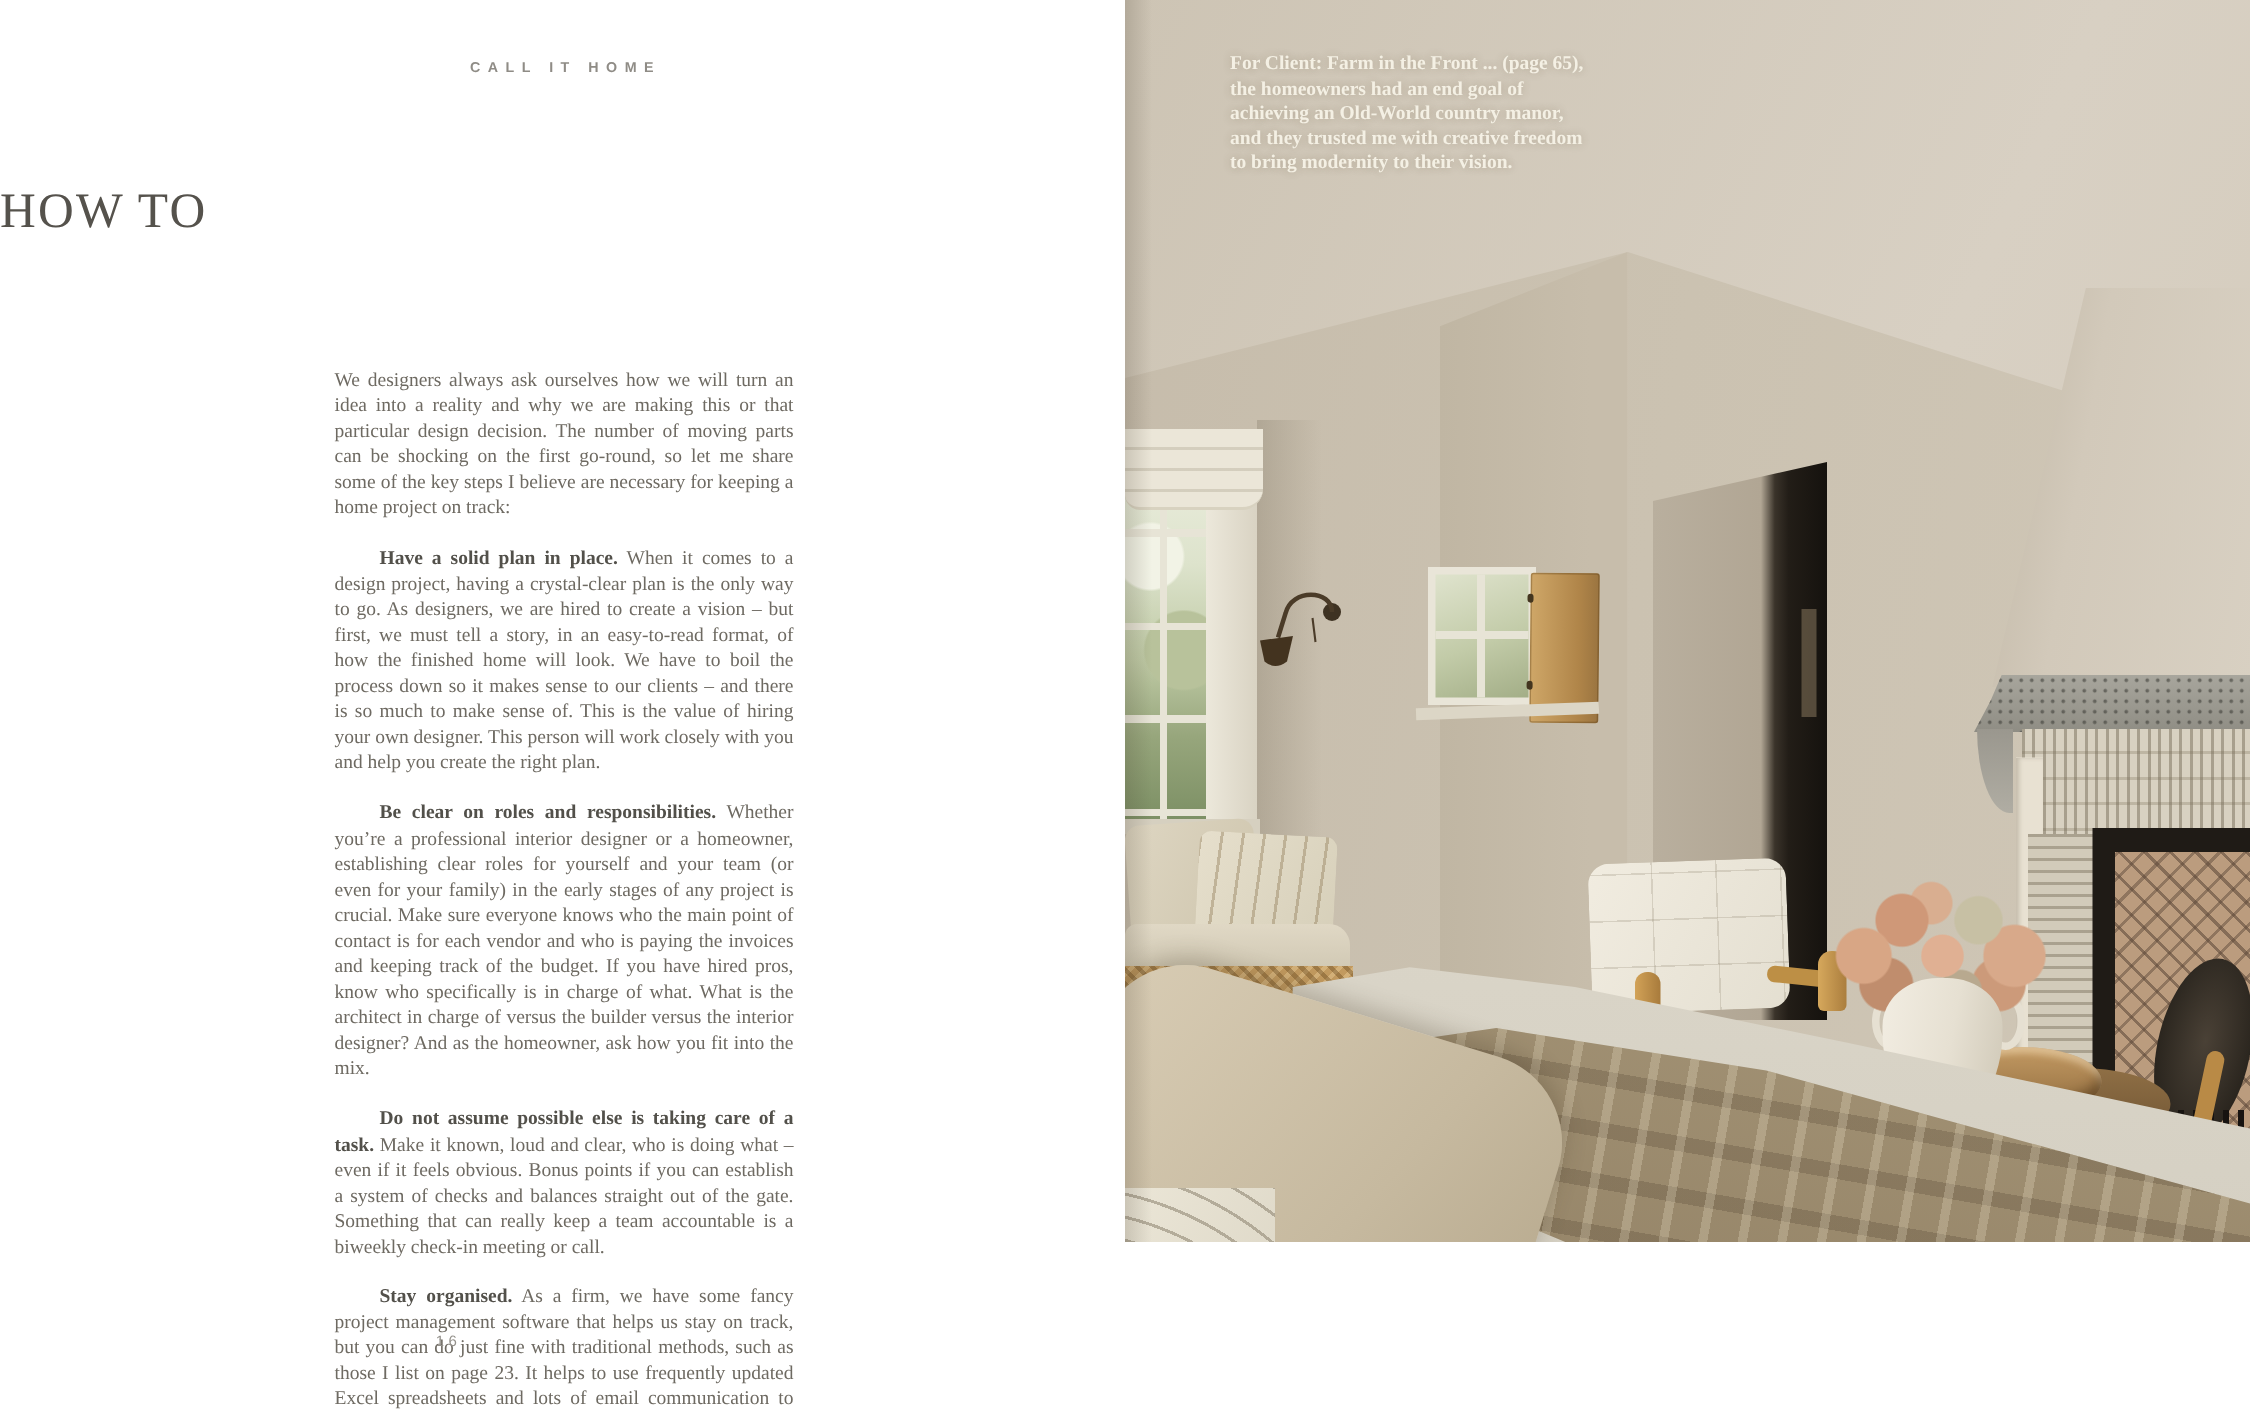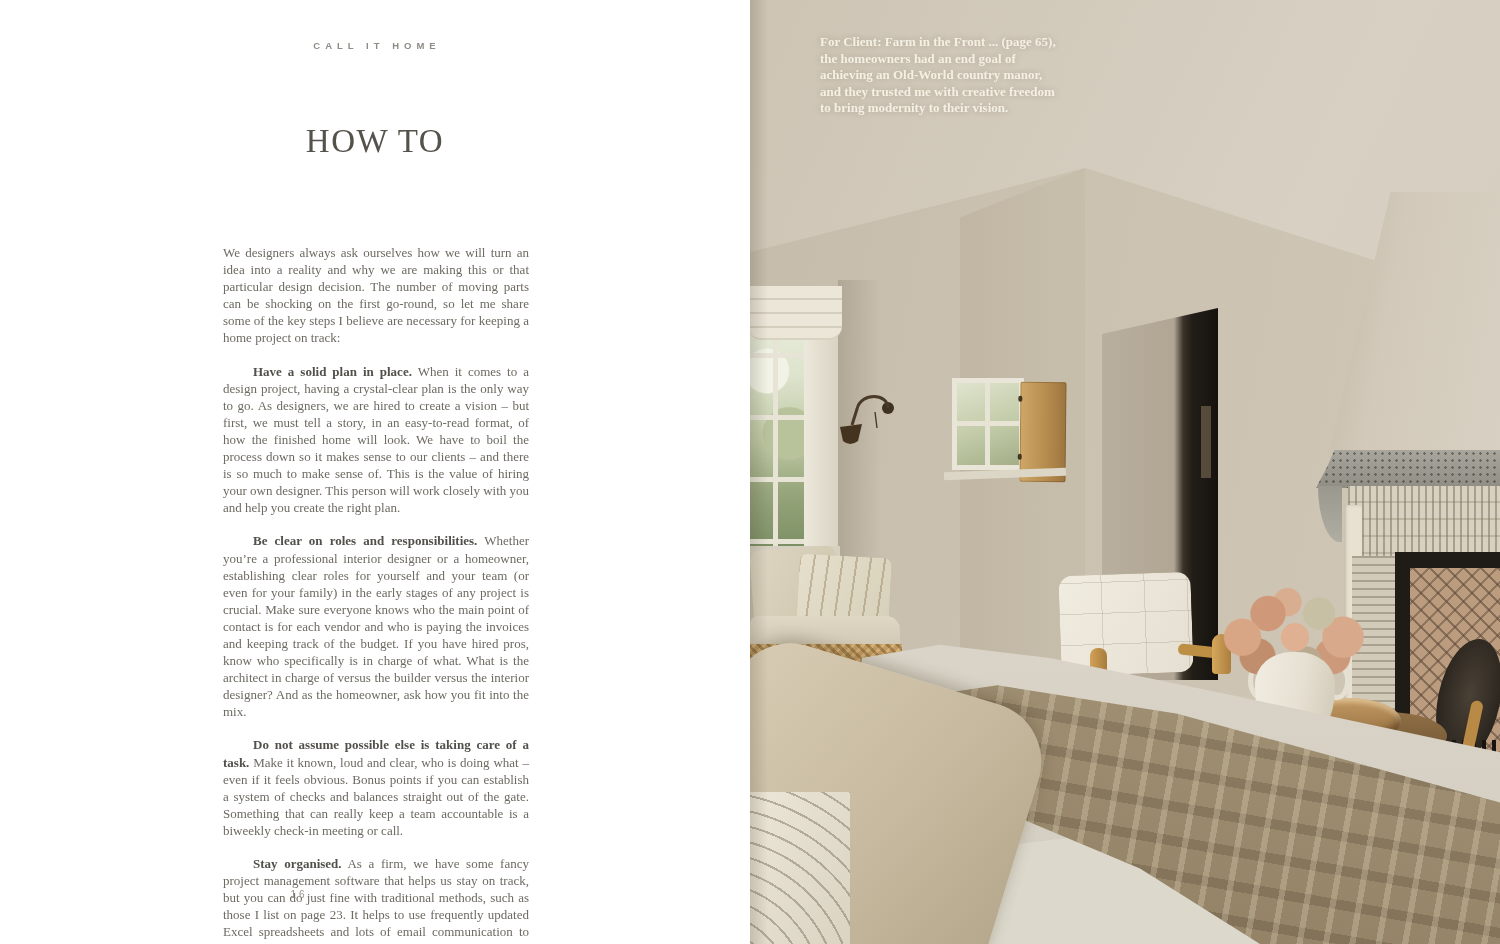--- a/index.html
+++ b/index.html
@@ -3,31 +3,31 @@
 <meta charset="utf-8">
 <style>
   html,body{margin:0;padding:0;background:#e8e6e1;}
   .spread{position:relative;width:1500px;height:944px;background:#ffffff;overflow:hidden;
           font-family:"Liberation Serif", serif;}
   
   .page-left{position:absolute;left:0;top:0;width:750px;height:944px;background:#ffffff;}
   .running-head{position:absolute;left:0;top:40px;width:754px;text-align:center;
     font-family:"Liberation Sans", sans-serif;font-size:9.5px;letter-spacing:5px;
     color:#8f8c86;font-weight:600;}
-  .chapter-title{position:absolute;left:0;top:118px;width:750px;text-align:center;
+  .chapter-title{position:absolute;left:0;top:118px;width:750px;text-align:left;
     font-size:33px;line-height:1.4;letter-spacing:1.5px;color:#55524c;font-weight:400;}
   .body-col{position:absolute;left:207px;top:228px;width:338px;
     font-size:13px;line-height:17.1px;text-align:justify;color:#6e6a62;}
   .body-col p{margin:16px;}
   .body-col p.indent{text-indent:30px;}
   .body-col strong{font-weight:700;color:#52504a;}
   .folio{position:absolute;left:0;top:889px;width:598px;text-align:center;
     font-family:"Liberation Sans", sans-serif;font-size:10px;letter-spacing:3px;color:#95928c;}
   
-  .photo{position:absolute;left:750px;top:0;width:750px;height:944px;overflow:hidden;
+  .photo{position:absolute;left:750px;top:0;width:750px;height:828px;overflow:hidden;
          background:#cbc2b1;}
   .photo *{position:absolute;}
   .gutter-shadow{left:0;top:0;width:18px;height:944px;
     background:linear-gradient(90deg,rgba(60,50,35,.18),rgba(60,50,35,0));z-index:40;}
   .wall-base{left:0;top:0;width:750px;height:944px;
     background:linear-gradient(100deg,#c6bcab 0%,#cbc2b1 45%,#d0c7b7 100%);}
   .ceiling{left:0;top:0;width:750px;height:944px;
     clip-path:polygon(0 0,100% 0,100% 31.8%,44.7% 17.8%,0 26.7%);
     background:linear-gradient(115deg,#cdc4b4 0%,#d8d0c3 55%,#d3caba 100%);}
   .center-wall{left:210px;top:168px;width:125px;height:495px;

